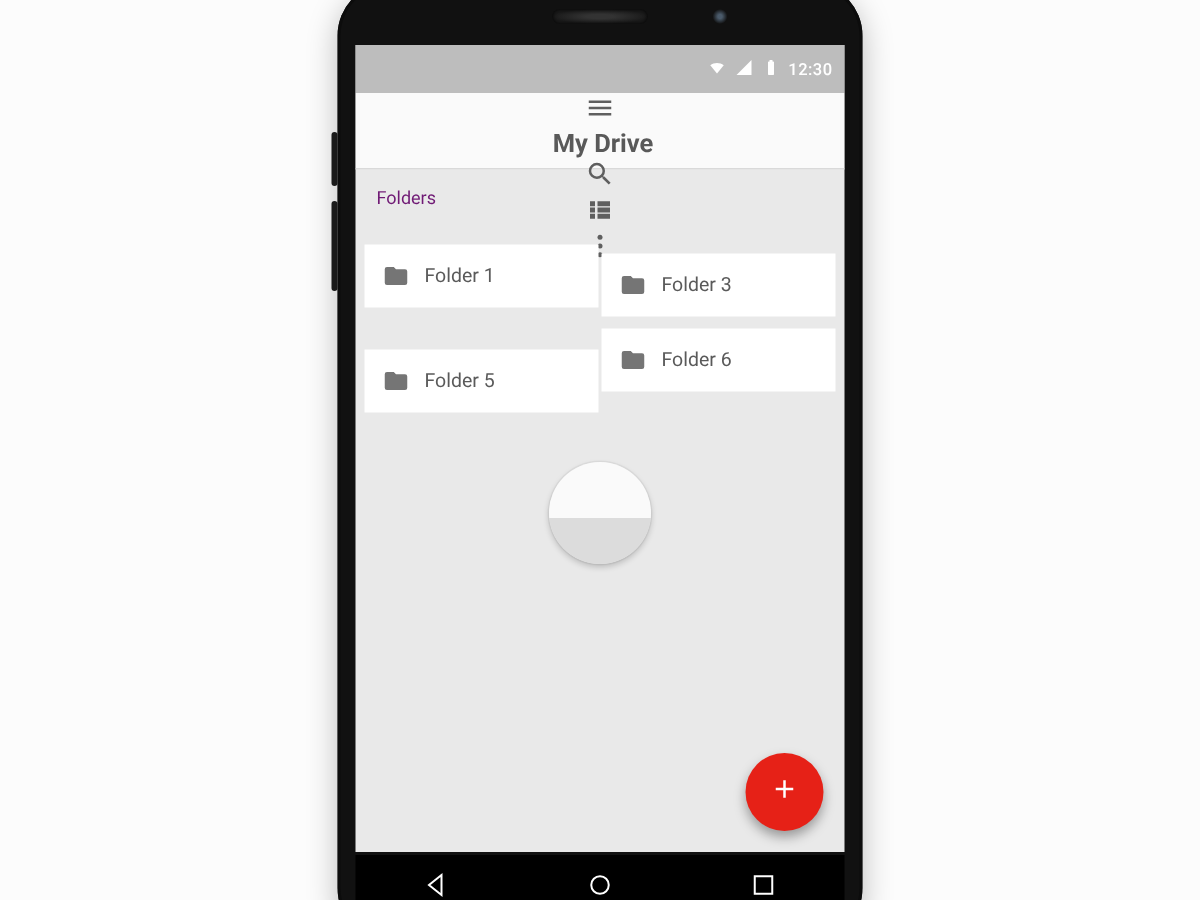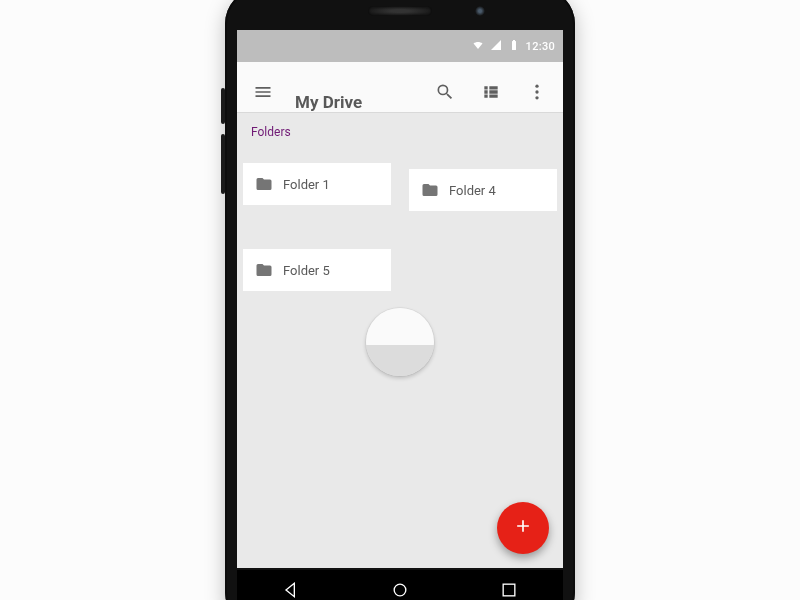--- a/index.html
+++ b/index.html
@@ -75,24 +75,24 @@
     gap: 6px;
   }
   .statusbar svg { width: 12px; height: 12px; fill: #fff; }
   .statusbar .clock { font-weight: 500; letter-spacing: .3px; }
 
   .appbar {
     height: 50px;
     background: #fafafa;
     border-bottom: 1px solid #d9d9d9;
     display: flex;
-    align-items: flex-end;
+    align-items: center;
     padding: 0 8px;
-    gap: 10px;
     color: #5f5f5f;
+    flex-direction: column;
   }
   .appbar .title {
     font-weight: 700;
     font-size: 17px;
     color: #595959;
     flex: 0 0 auto;
     margin-left: 4px;
   }
   .appbar .spacer { flex: 1 1 auto; }
   .iconbtn {
@@ -108,21 +108,21 @@
 
   .section-label {
     font-size: 12px;
     color: #701a75;
     padding: 12px 14px 8px;
   }
 
   .grid {
     display: grid;
     grid-template-columns: 1fr 1fr;
-    gap: 18px;
+    gap: 2px;
     padding: 16px 6px;
   }
   .folder-card {
     background: #fff;
     height: 42px;
     display: flex;
     align-items: center;
     gap: 10px;
     padding: 0 12px;
     font-size: 13px;
@@ -246,28 +246,34 @@
       <div class="folder-card">
         <svg class="folder-icon" viewBox="0 0 24 24">
             <path d="M10 4H4a2 2 0 0 0-2 2v12a2 2 0 0 0 2 2h16a2 2 0 0 0 2-2V8a2 2 0 0 0-2-2h-8l-2-2z"></path>
           </svg>
         <span>Folder 1</span>
       </div>
       <div class="folder-card" style="margin-top:6px">
         <svg class="folder-icon" viewBox="0 0 24 24">
             <path d="M10 4H4a2 2 0 0 0-2 2v12a2 2 0 0 0 2 2h16a2 2 0 0 0 2-2V8a2 2 0 0 0-2-2h-8l-2-2z"></path>
           </svg>
-        <span>Folder 4</span>
+        <span>Folder 3</span>
       </div>
       <div class="folder-card" style="margin-top:20px">
         <svg class="folder-icon" viewBox="0 0 24 24">
             <path d="M10 4H4a2 2 0 0 0-2 2v12a2 2 0 0 0 2 2h16a2 2 0 0 0 2-2V8a2 2 0 0 0-2-2h-8l-2-2z"></path>
           </svg>
         <span>Folder 5</span>
       </div>
+      <div class="folder-card" style="margin-top:6px">
+        <svg class="folder-icon" viewBox="0 0 24 24">
+            <path d="M10 4H4a2 2 0 0 0-2 2v12a2 2 0 0 0 2 2h16a2 2 0 0 0 2-2V8a2 2 0 0 0-2-2h-8l-2-2z"></path>
+          </svg>
+        <span>Folder 6</span>
+      </div>
     </div>
 
     <div class="loading-wrap">
       <div class="loading-circle"></div>
     </div>
 
     <div class="fab">
       <span>
         <svg viewBox="0 0 24 24">
             <path d="M11 5h2v6h6v2h-6v6h-2v-6H5v-2h6V5z"></path>

